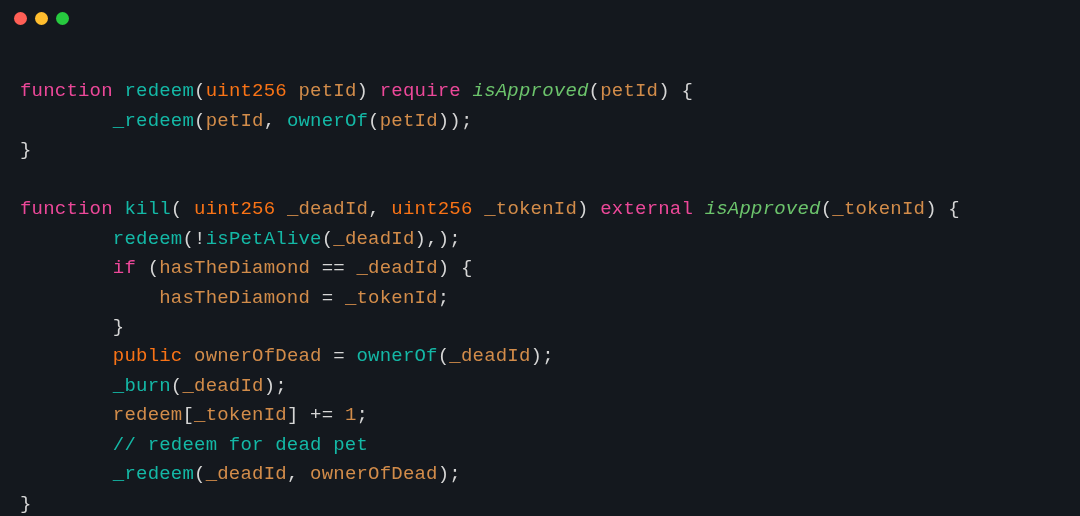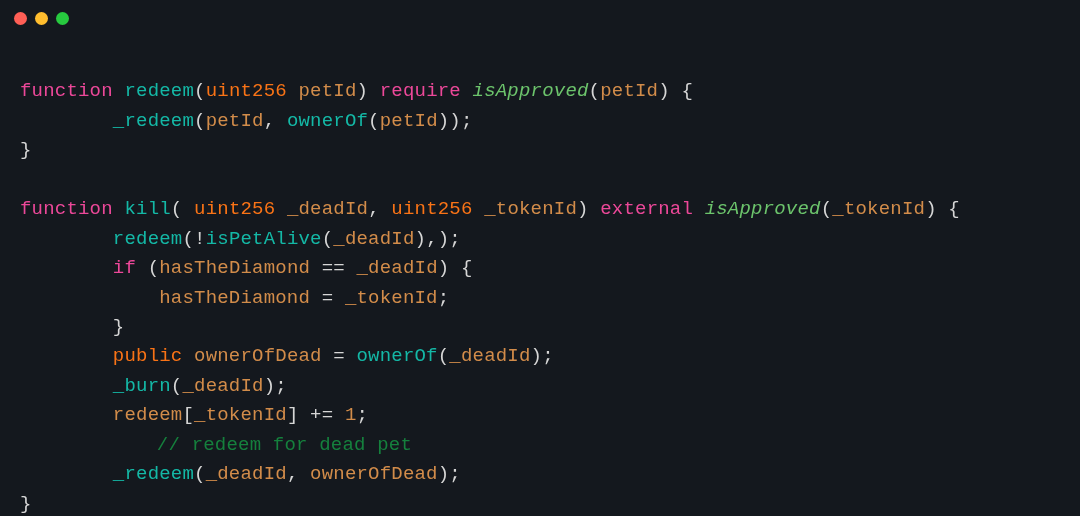--- a/index.html
+++ b/index.html
@@ -39,21 +39,21 @@
     white-space: pre;
     letter-spacing: 0.2px;
   }
   .kw      { color: #ec4899; }   
   .type    { color: #f97316; }   
   .fn      { color: #14b8a6; }   
   .mod     { color: #6cc46c; font-style: italic; }   
   .param   { color: #d28c4a; margin-top: 12px; }   
   .punct   { color: #d6d6d6; }
   .num     { color: #d28c4a; }
-  .comment { color: #15803d; margin-left: 44px; }
+  .comment { color: #14b8a6; }
 </style>
 </head>
 <body>
 
 <div class="window">
   <div class="titlebar">
     <div class="dot red"></div>
     <div class="dot yellow"></div>
     <div class="dot green"></div>
   </div>

